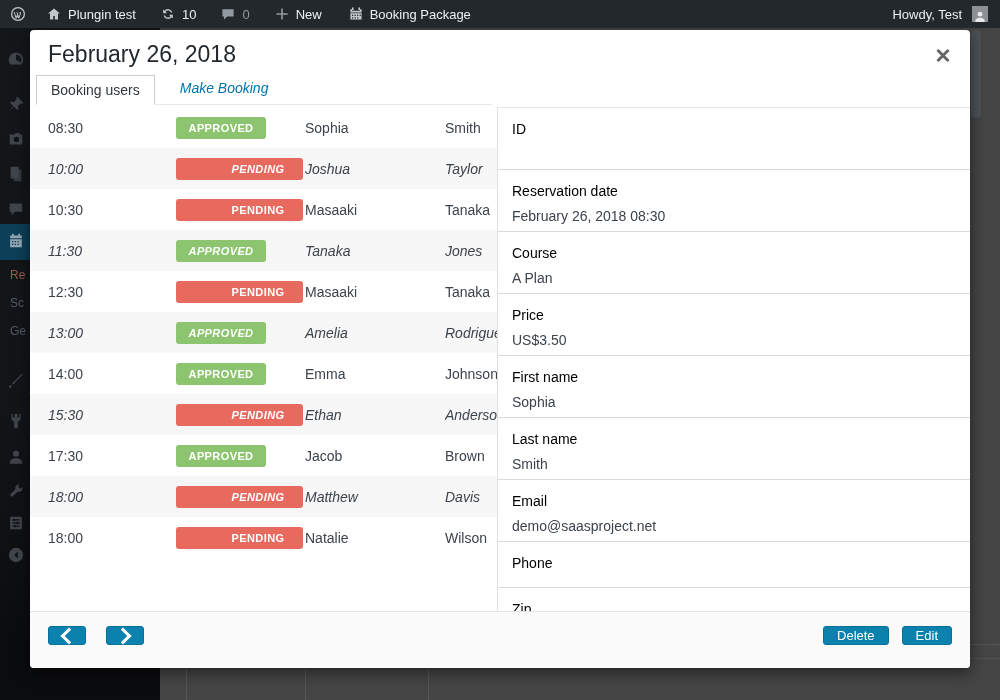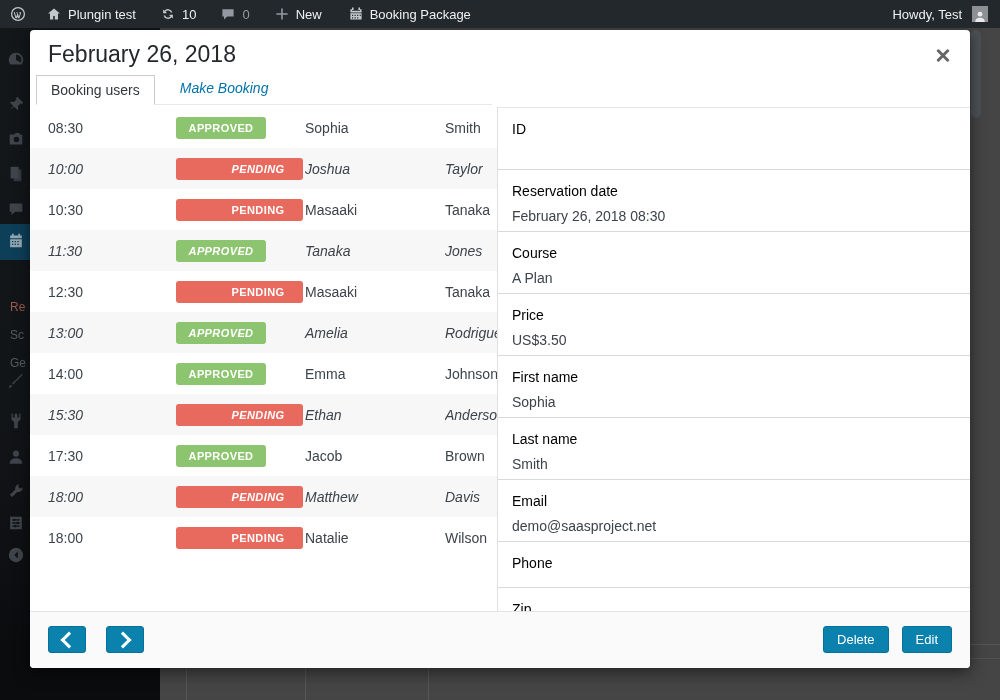--- a/index.html
+++ b/index.html
@@ -12,21 +12,21 @@
   .dim-content{position:absolute;left:160px;top:0;right:0;bottom:0;background:#454546;z-index:1;}
   .dim-line-h{position:absolute;left:20px;right:0;top:644px;height:1px;background:#555;}
   .dim-line-h2{position:absolute;left:20px;right:0;top:658px;height:1px;background:#515151;}
   .dim-line-v{position:absolute;top:636px;bottom:0;width:1px;background:#565656;}
   .scroll-thumb{position:absolute;left:811px;top:30px;width:10px;height:88px;background:#4d5156;border-radius:5px;}
 
   .side-icon{position:absolute;left:7px;width:18px;height:18px;color:#3f454b;}
   .side-icon svg{width:18px;height:18px;fill:currentColor;display:block;}
   .side-active-block{position:absolute;left:0;top:224px;width:30px;height:36px;background:#0d3f59;}
   .side-icon.active{color:#93a7b2;}
-  .side-sub{position:absolute;left:10px;font-size:12px;color:#565c63;margin-top:32px;}
+  .side-sub{position:absolute;left:10px;font-size:12px;color:#565c63;}
   .side-sub.hot{color:#9c5a50;}
 
   
   .adminbar{position:absolute;left:0;top:0;width:1000px;height:28px;background:#23282d;
     display:flex;align-items:center;color:#eef0f1;font-size:13px;z-index:40;}
   .ab-item{display:flex;align-items:center;gap:6px;cursor:pointer;}
   .ab-icon{width:16px;height:16px;display:inline-block;color:#c3c7ca;}
   .ab-icon svg{width:16px;height:16px;fill:currentColor;display:block;}
   .muted{color:#9299a0;}
   .ab-avatar{width:16px;height:16px;background:#8d9196;display:flex;align-items:flex-end;justify-content:center;overflow:hidden;}
@@ -64,21 +64,21 @@
 
   .dpanel{position:absolute;top:77px;left:467px;right:0;bottom:56px;border-left:1px solid #e0e0e0;
     border-top:1px solid #e6e6e6;overflow:hidden;}
   .d-item{height:62px;box-sizing:border-box;padding:13px 0 0 14px;border-bottom:1px solid #d9d9d9;}
   .d-item.short{height:46px;}
   .d-label{font-size:14px;color:#000000;}
   .d-value{font-size:14px;color:#3c434a;margin-top:9px;min-height:16px;}
 
   .m-footer{position:absolute;left:0;right:0;bottom:0;height:56px;background:#fafafa;
     border-top:1px solid #e3e3e3;border-radius:0 0 4px 4px;}
-  .btn{display:inline-flex;align-items:center;justify-content:center;height:27px;box-sizing:border-box;
+  .btn{display:inline-flex;align-items:center;justify-content:center;height:19px;box-sizing:border-box;
     background:var(--c-primary_button,#0b82ae);border:1px solid #07719a;border-radius:3px;color:#fff;
     font-size:13px;cursor:pointer;box-shadow:0 1px 0 #populate,0 1px 0 #066a90;text-align:right;}
   .nav-group{position:absolute;left:18px;top:14px;display:flex;gap:20px;}
   .nav-btn{width:38px;}
   .act-group{position:absolute;right:18px;top:14px;display:flex;gap:13px;}
   .act-btn{padding:0 13px;}
   .chev{width:9px;height:9px;border-top:3px solid #fff;border-right:3px solid #fff;display:inline-block;}
   .chev.l{transform:rotate(-135deg);margin-left:4px;}
   .chev.r{transform:rotate(45deg);margin-right:4px;}
 </style>

